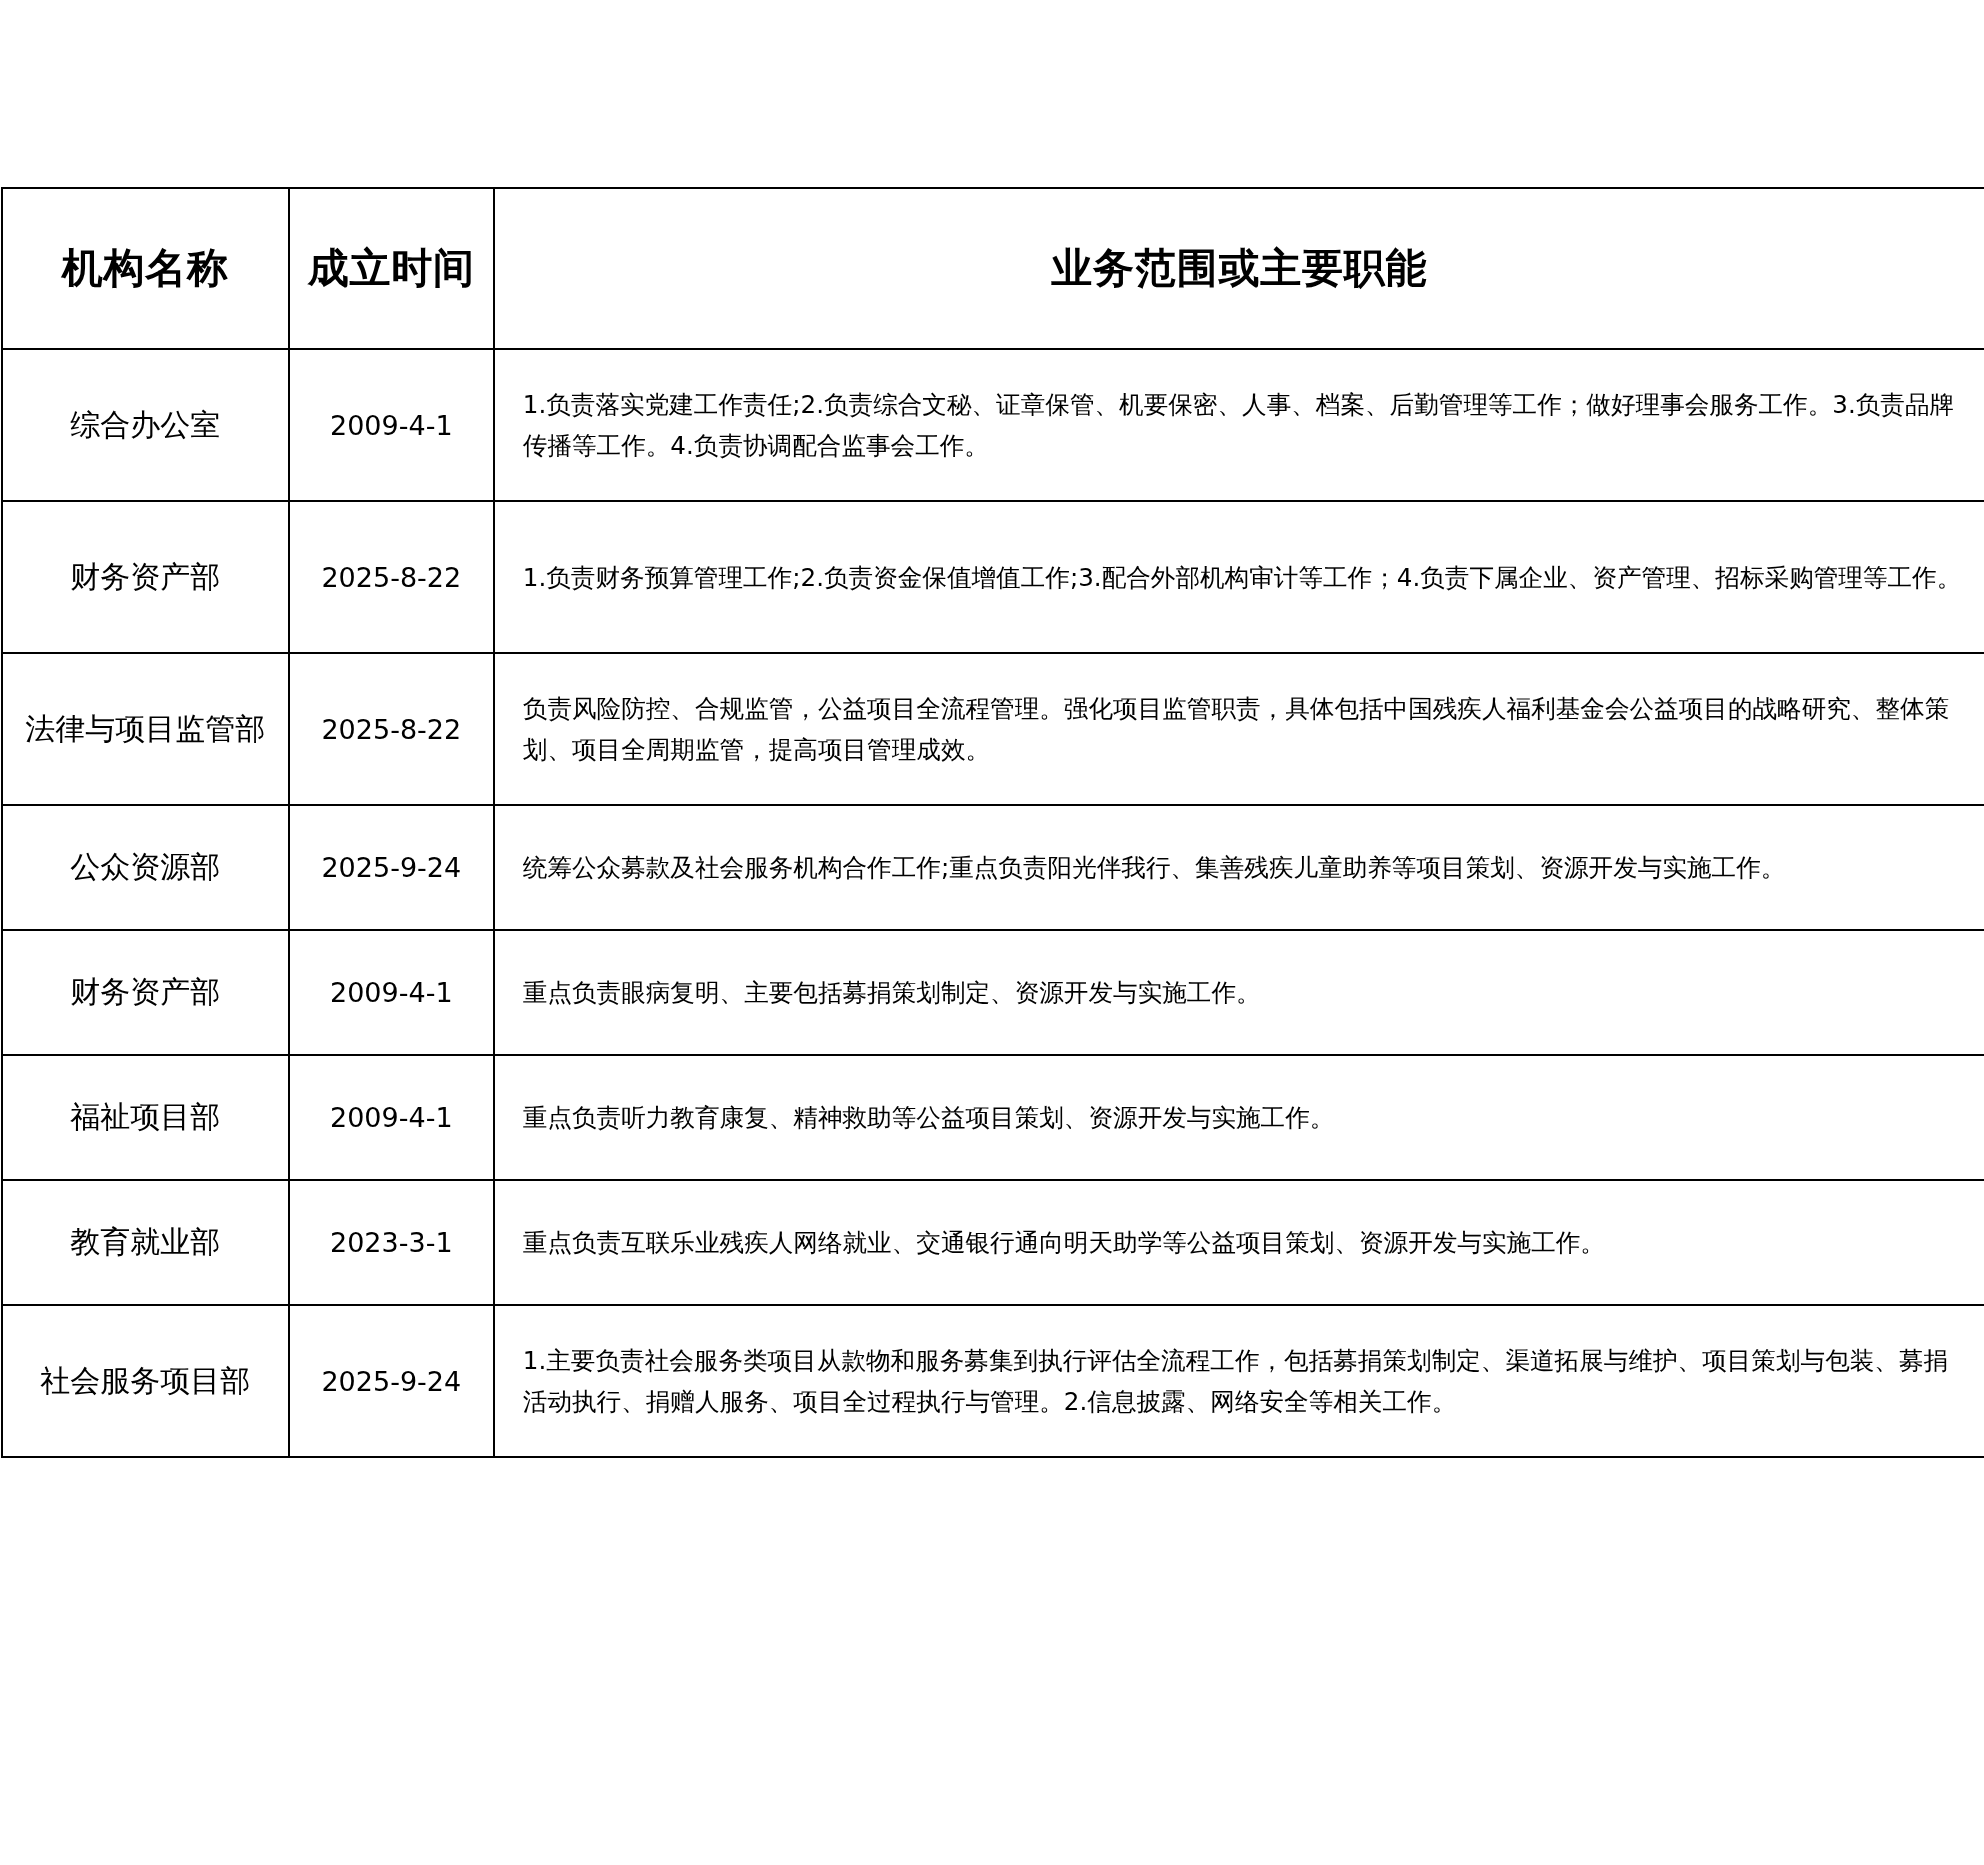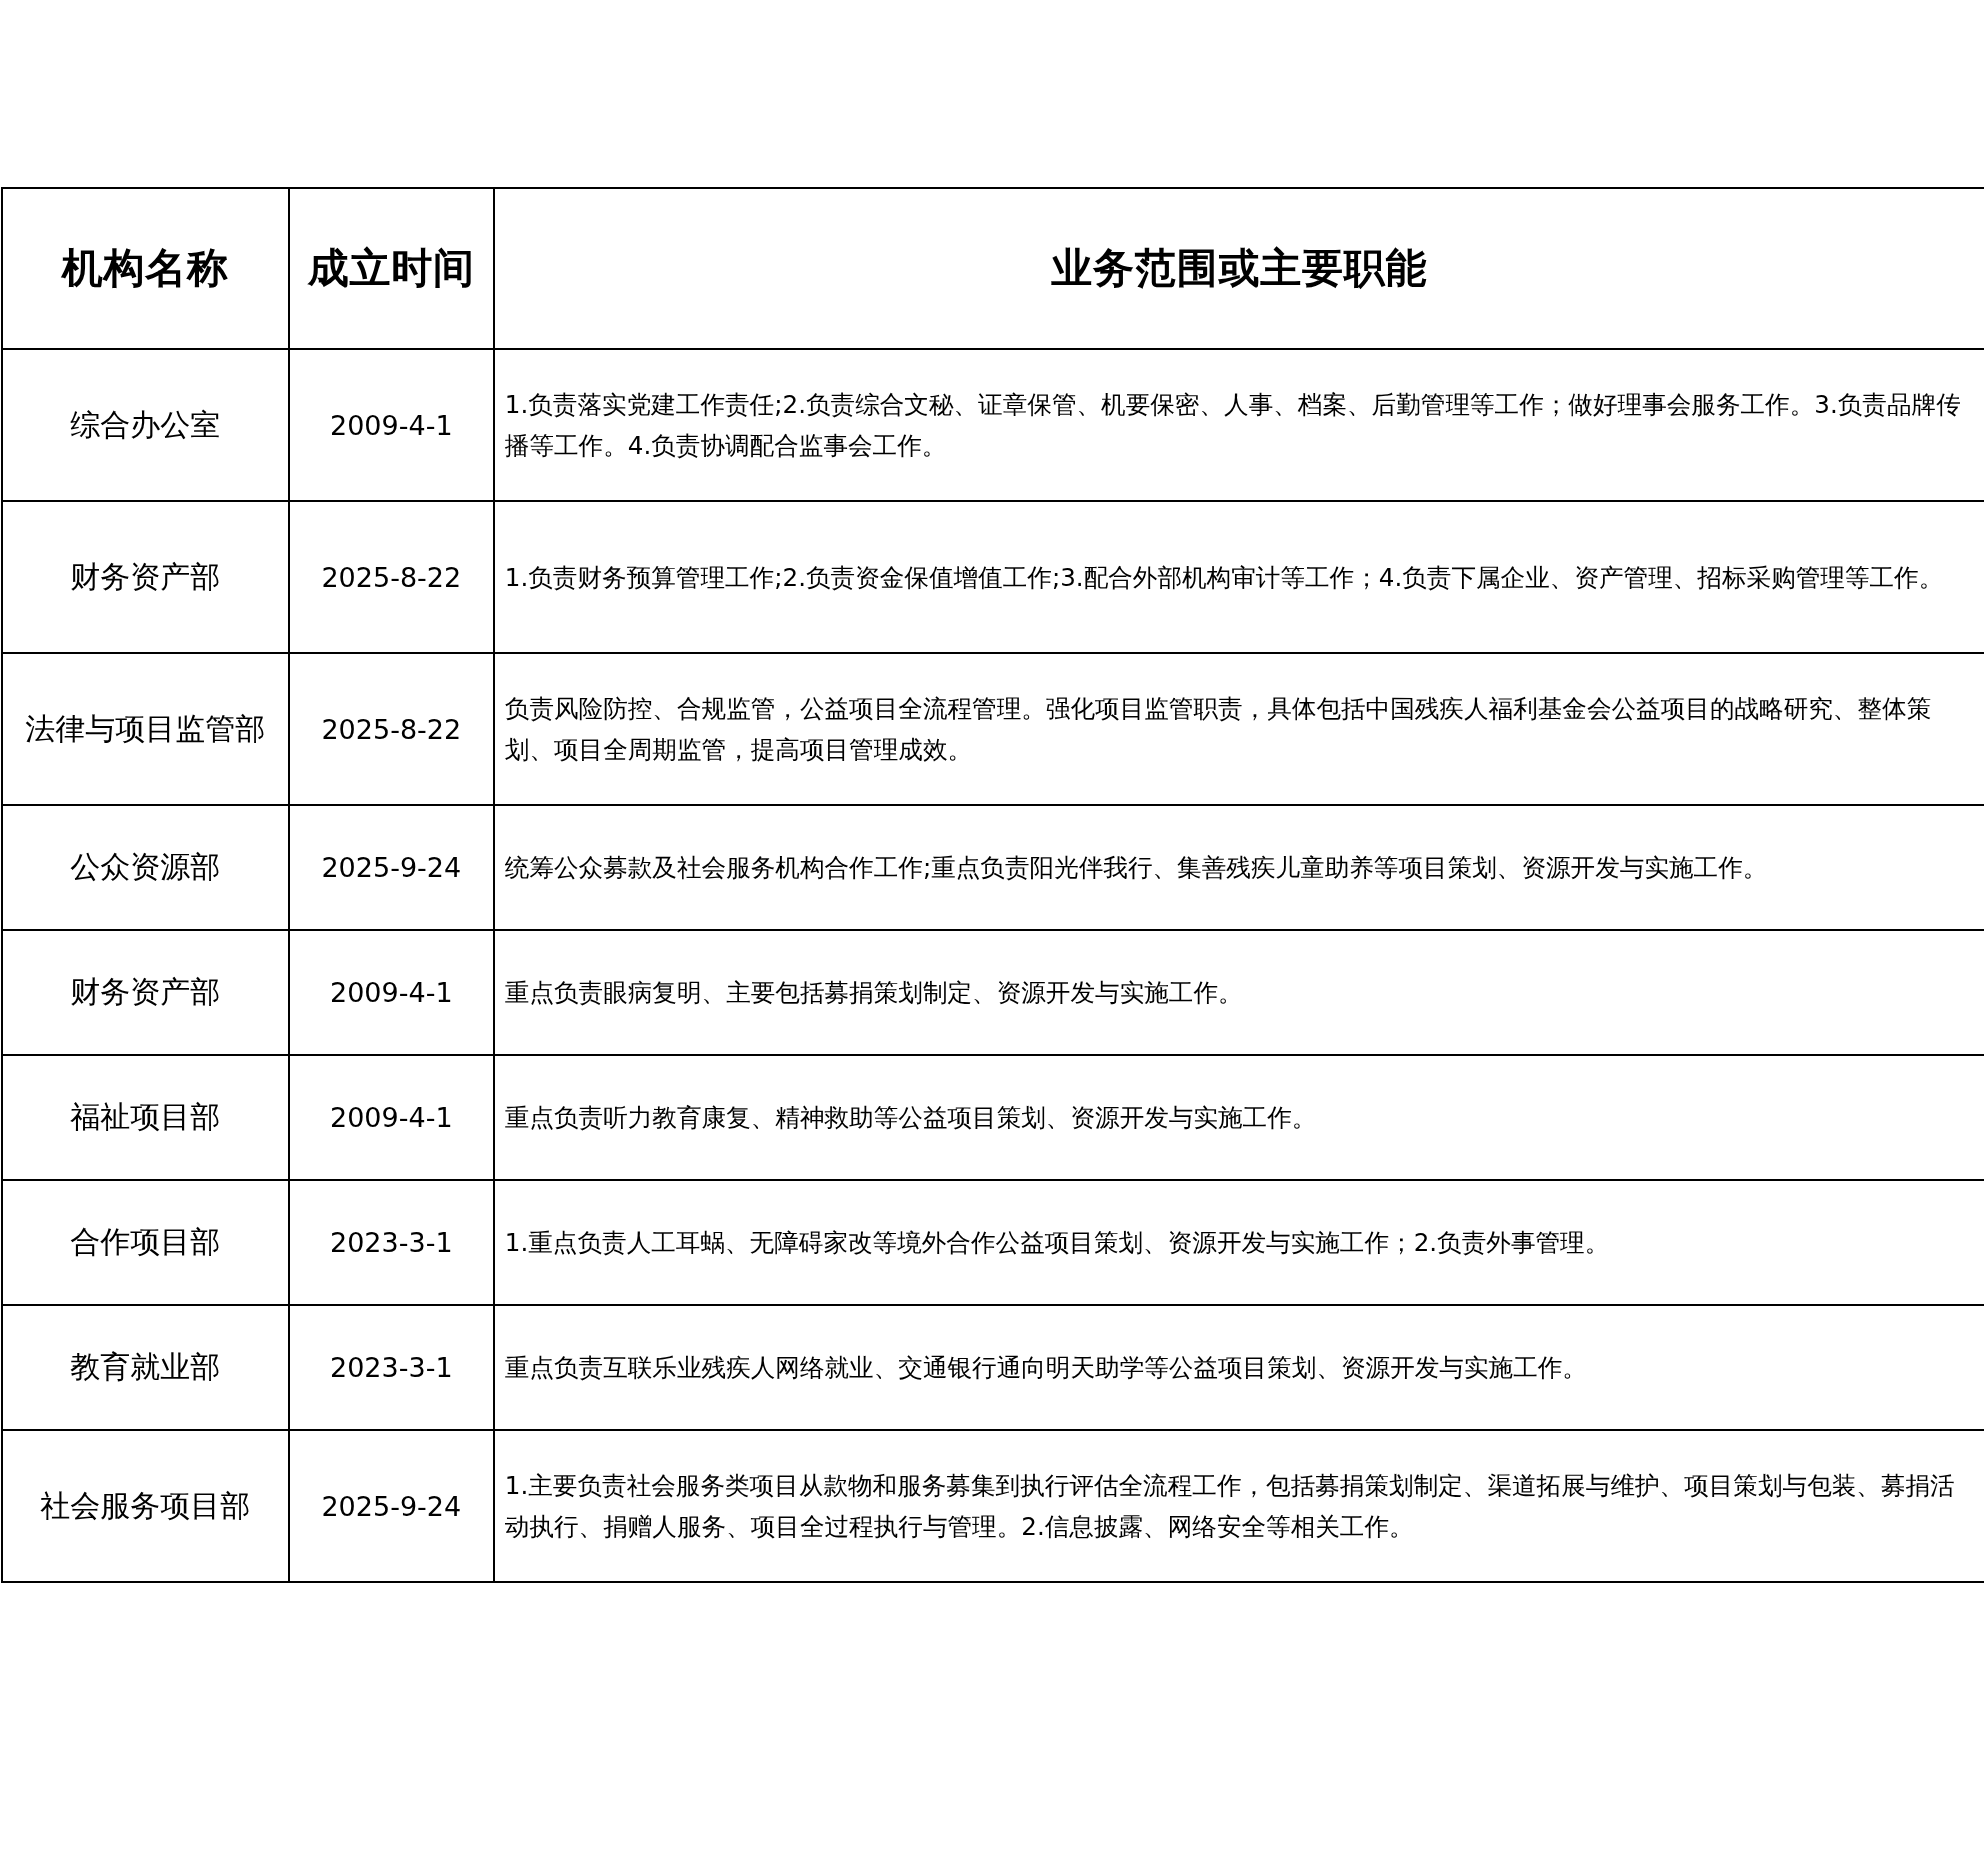--- a/index.html
+++ b/index.html
@@ -46,21 +46,21 @@
     }
     .org-table td.date {
       text-align: center;
       font-size: 27px;
       white-space: nowrap;
     }
     .org-table td.desc {
       text-align: left;
       font-size: 24.6px;
       line-height: 41px;
-      padding: 0 12px 0 10px;
+      padding: 0 12px 0 28px;
     }
     .org-table tbody tr.h2 td { height: 150px; }
     .org-table tbody tr.h1 td { height: 123px; margin-top: 8px; }
   </style>
 </head>
 <body>
 
 <table class="org-table">
   <colgroup>
     <col class="c-name">
@@ -99,25 +99,20 @@
       <td class="name">财务资产部</td>
       <td class="date">2009-4-1</td>
       <td class="desc">重点负责眼病复明、主要包括募捐策划制定、资源开发与实施工作。</td>
     </tr>
     <tr class="h1">
       <td class="name">福祉项目部</td>
       <td class="date">2009-4-1</td>
       <td class="desc">重点负责听力教育康复、精神救助等公益项目策划、资源开发与实施工作。</td>
     </tr>
     <tr class="h1">
-      <td class="name">合作项目部</td>
-      <td class="date">2023-3-1</td>
-      <td class="desc">1.重点负责人工耳蜗、无障碍家改等境外合作公益项目策划、资源开发与实施工作；2.负责外事管理。</td>
-    </tr>
-    <tr class="h1">
       <td class="name">教育就业部</td>
       <td class="date">2023-3-1</td>
       <td class="desc">重点负责互联乐业残疾人网络就业、交通银行通向明天助学等公益项目策划、资源开发与实施工作。</td>
     </tr>
     <tr class="h2">
       <td class="name">社会服务项目部</td>
       <td class="date">2025-9-24</td>
       <td class="desc">1.主要负责社会服务类项目从款物和服务募集到执行评估全流程工作，包括募捐策划制定、渠道拓展与维护、项目策划与包装、募捐活动执行、捐赠人服务、项目全过程执行与管理。2.信息披露、网络安全等相关工作。</td>
     </tr>
   </tbody>

